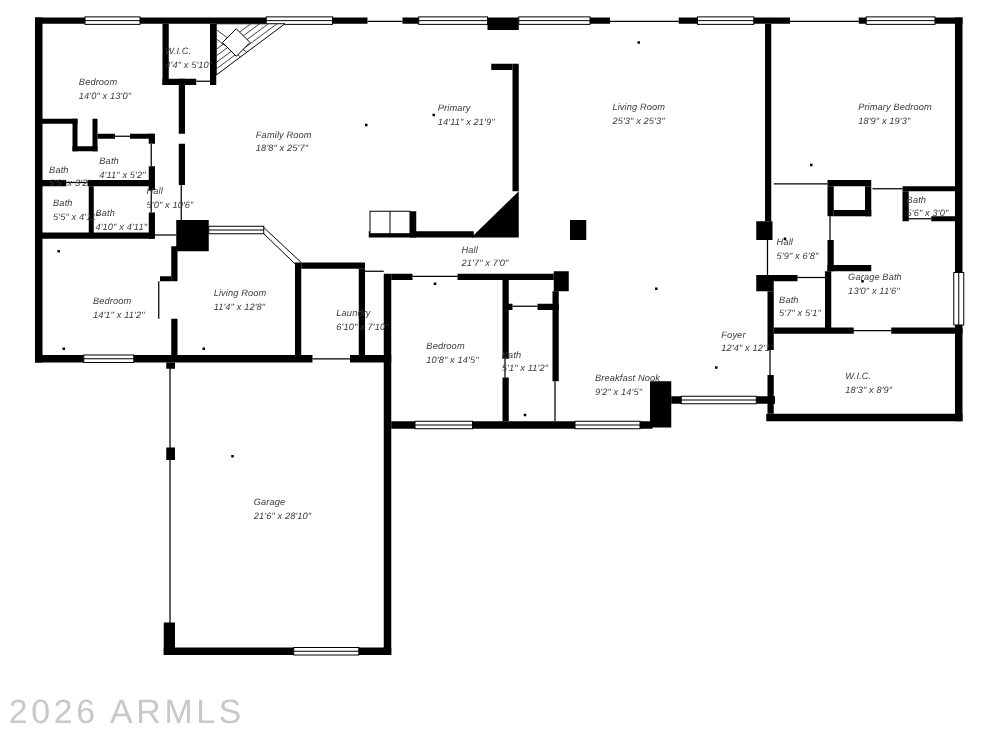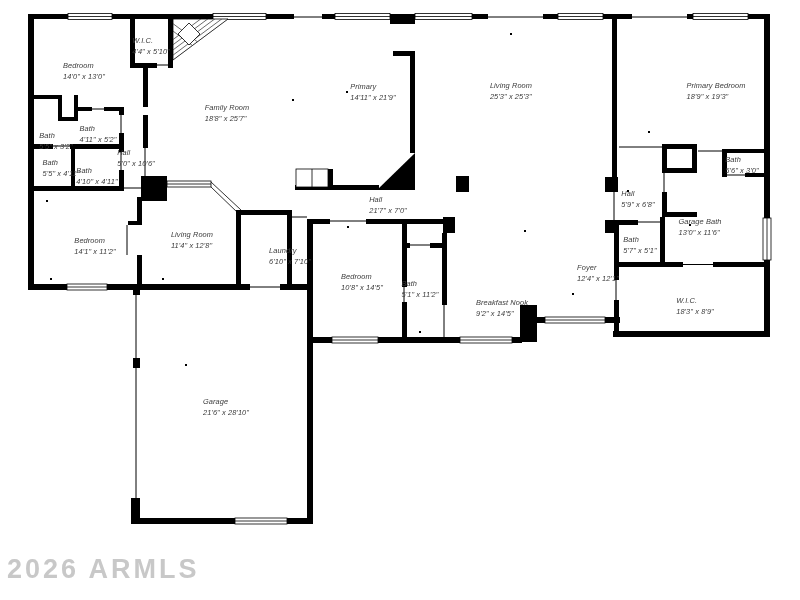--- a/index.html
+++ b/index.html
@@ -12,21 +12,21 @@
     position:absolute;transform:translate(-50%,-52%);
     text-align:left;white-space:nowrap;
     font-size:7.4px;line-height:10.5px;color:var(--label,#3a3a3a);
     letter-spacing:.1px;
     font-style:italic;
   }
   .room-label .rname{display:block;}
   .room-label .rdims{display:block;}
   #watermark{
     position:absolute;left:7px;top:554px;
-    font-size:27px;font-weight:700;letter-spacing:3px;
+    font-size:27px;font-weight:400;letter-spacing:3px;
     color:var(--watermark,#c8c8c8);
   }
   #footer-note{
     position:absolute;left:0;bottom:14px;width:100%;
     text-align:center;font-size:9px;color:#3c3c3c;
   }
 </style>
 </head>
 <body>
 

